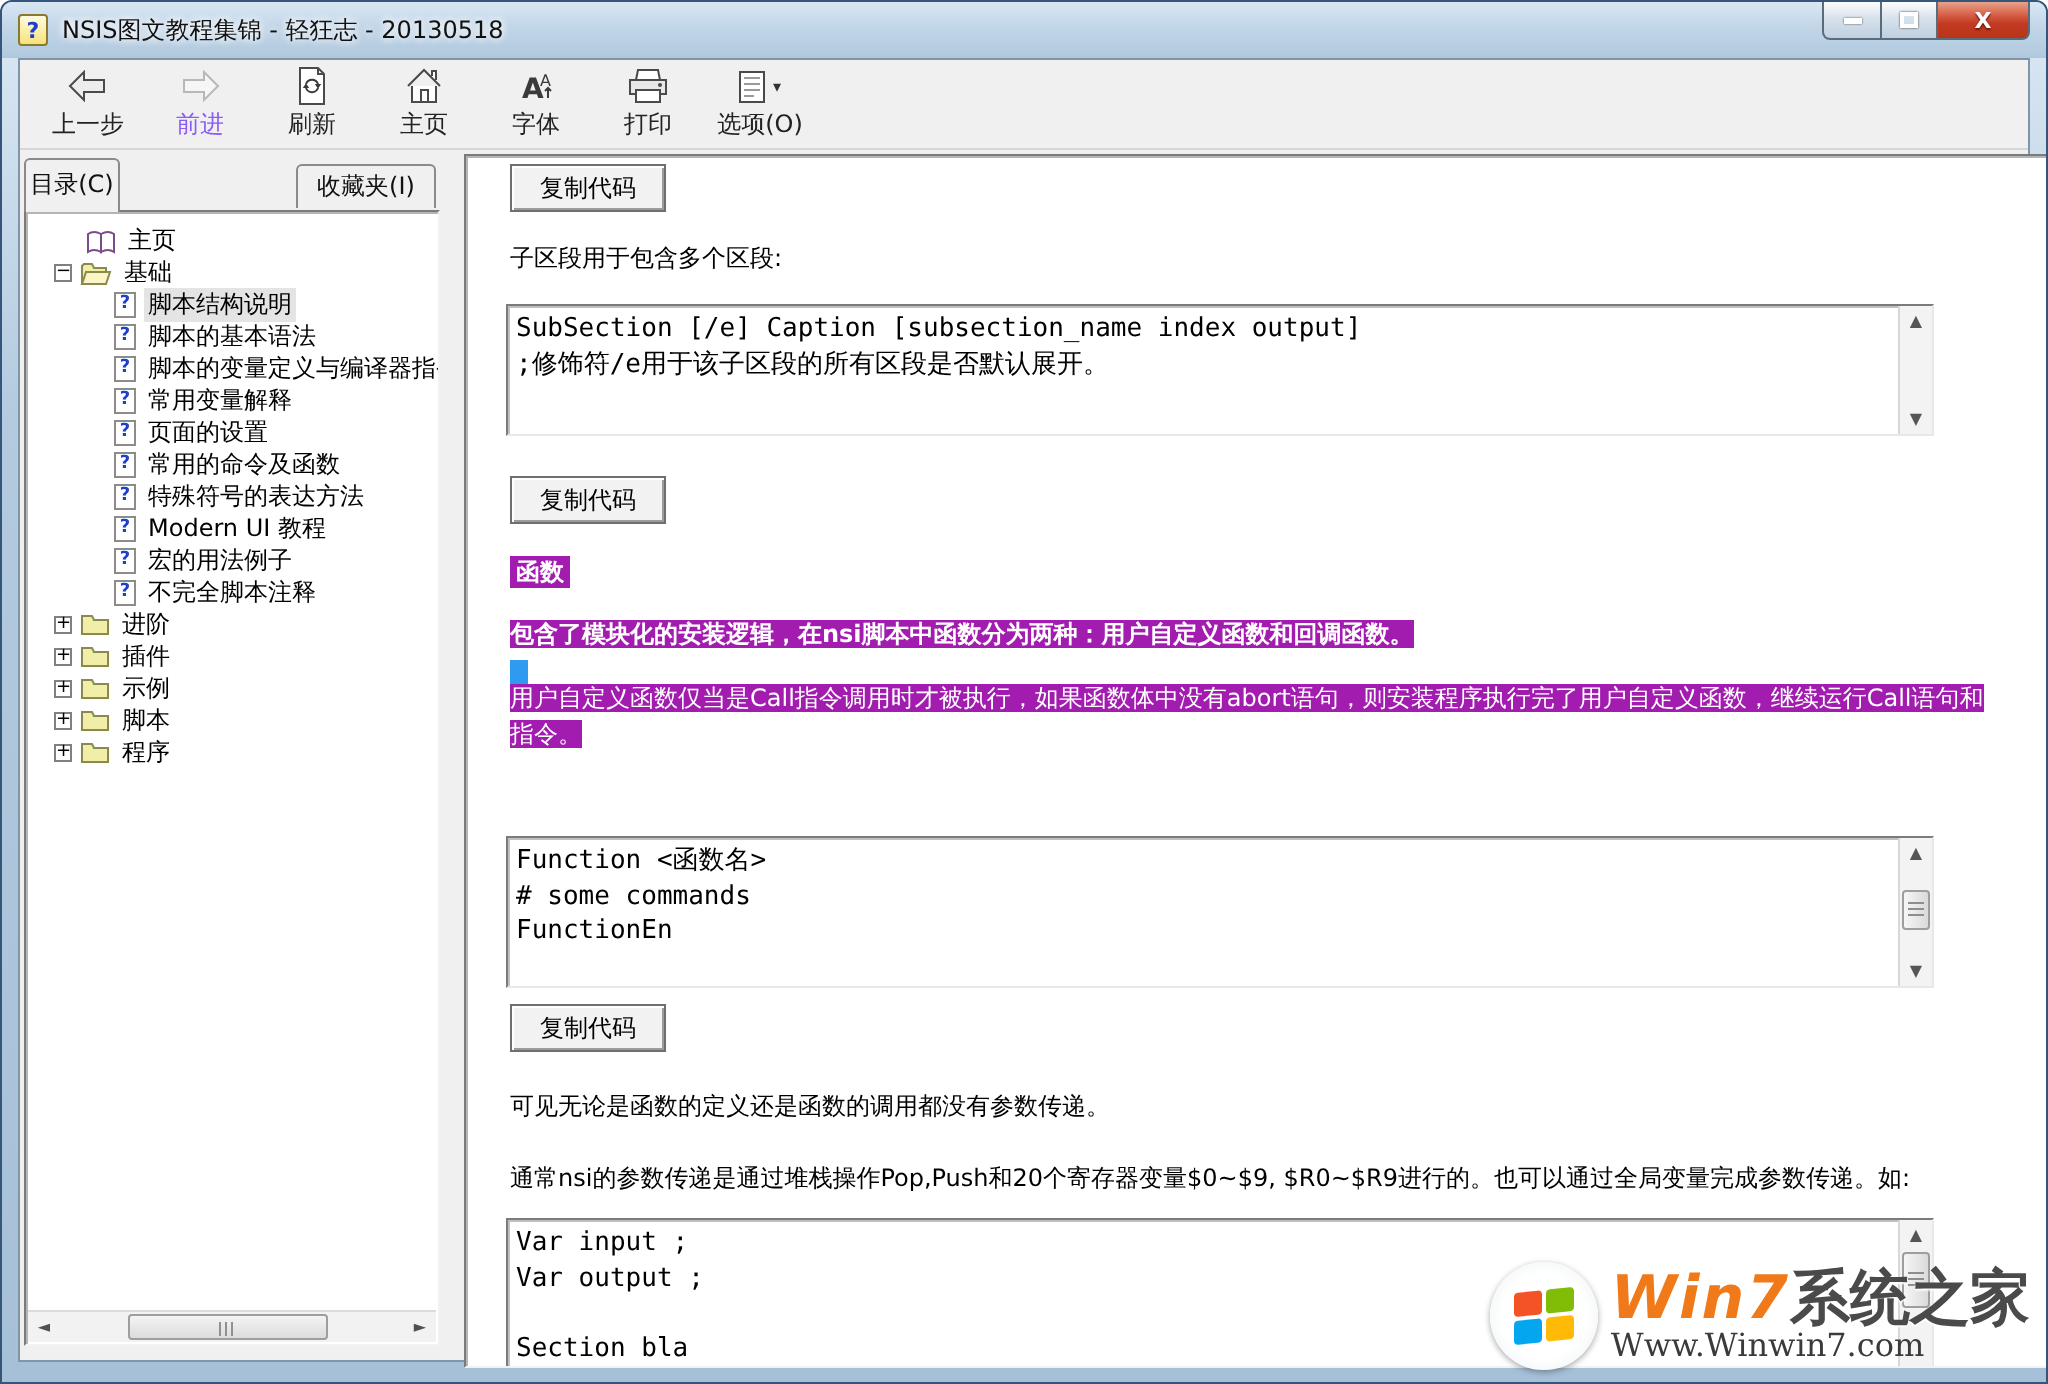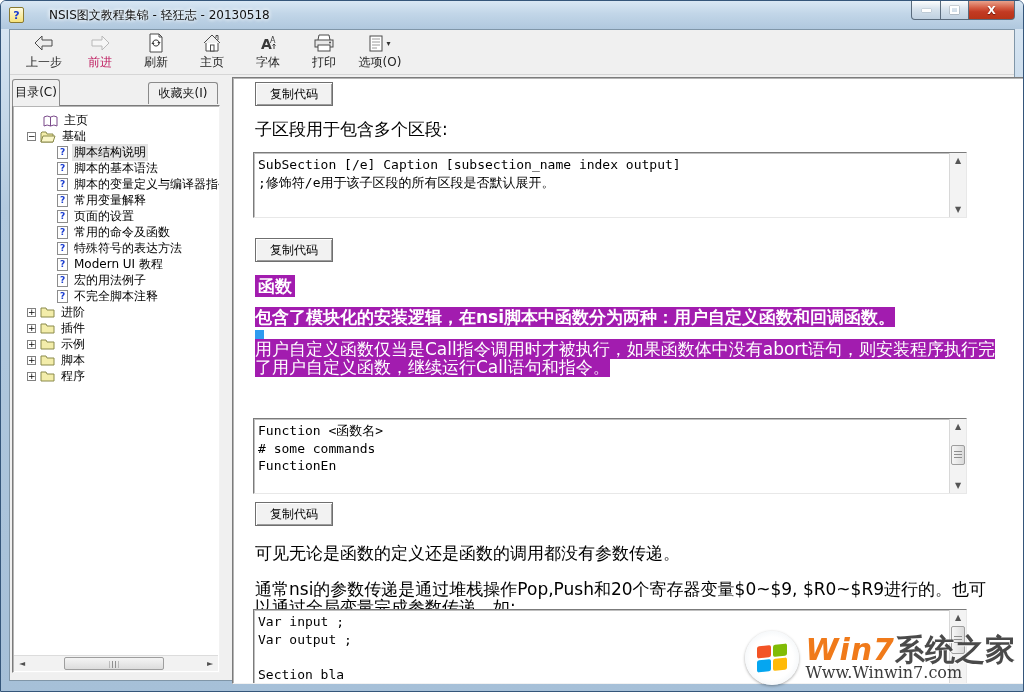--- a/index.html
+++ b/index.html
@@ -6,38 +6,38 @@
   *{box-sizing:border-box;font-family:"DejaVu Sans","Liberation Sans",sans-serif;}
   .win{position:relative;width:1024px;height:692px;overflow:hidden;
        background:linear-gradient(#dce9f5,#b3cadf 30%,#a6c0d8);
        border:1px solid #35567a;border-radius:6px 6px 0 0;}
   
   .titlebar{position:absolute;left:0;top:0;right:0;height:28px;
             background:linear-gradient(#d9e7f4,#c2d6e8 45%,#b0c8de);}
   .app-icon{position:absolute;left:8px;top:6px;width:15px;height:16px;background:linear-gradient(#fffbe0,#f6e27a);
             border:1px solid #8a7a30;border-radius:2px;color:#1d3fd0;font-size:11px;font-weight:bold;
             text-align:center;line-height:15px;}
-  .wtitle{position:absolute;left:30px;top:6px;font-size:12px;color:#111;text-shadow:0 0 4px #fff,0 0 4px #fff;white-space:nowrap;margin-left:18px;}
+  .wtitle{position:absolute;left:30px;top:6px;font-size:12px;color:#111;text-shadow:0 0 4px #fff,0 0 4px #fff;white-space:nowrap;}
   .winbtns{position:absolute;right:8px;top:0;display:flex;}
   .wbtn{height:19px;border:1px solid #5a6b7c;border-top:none;background:linear-gradient(#fdfdfd,#d7e2ec 45%,#bfd0e0);
         display:flex;align-items:center;justify-content:center;}
   .wbtn.min{width:30px;border-radius:0 0 0 4px;}
   .wbtn.max{width:28px;border-left:none;}
   .wbtn.close{width:46px;border-left:none;border-radius:0 0 4px 0;
         background:linear-gradient(#e9a28b,#d35940 40%,#c23a23 60%,#b83418);}
   .glyph-min{width:9px;height:3px;background:#fff;box-shadow:0 0 1px #333;}
   .glyph-max{width:9px;height:8px;border:2px solid #fff;box-shadow:0 0 1px #333;}
   .glyph-close{color:#fff;font-size:11px;font-weight:bold;text-shadow:0 1px 1px #6e1708;}
   
   .client{position:absolute;left:8px;top:28px;right:8px;bottom:10px;background:#f0f0f0;border:1px solid #8096a8;}
   
   .toolbar{position:absolute;left:0;top:0;right:0;height:45px;border-bottom:1px solid #d6d6d6;display:flex;align-items:center;padding-left:6px;}
   .tool-btn{width:56px;height:42px;display:flex;flex-direction:column;align-items:center;justify-content:center;gap:1px;background:transparent;border:none;}
   .tool-btn .tlabel{font-size:12px;color:#222;white-space:nowrap;}
-  .tool-btn.disabled .tlabel{color:#be185d;}
+  .tool-btn.disabled .tlabel{color:#8b5cf6;}
   .ticon{width:22px;height:20px;display:flex;align-items:center;justify-content:center;}
   .caret{font-size:8px;color:#333;margin-left:1px;}
   
   .tab{position:absolute;background:#f0f0f0;border:1px solid #8a8a8a;border-bottom:none;border-radius:3px 3px 0 0;
        font-size:12px;color:#111;text-align:center;}
   .tab.active{top:49px;height:27px;line-height:25px;z-index:6;}
   .tab.plain{top:52px;height:22px;line-height:21px;}
   
   .treebox{position:absolute;left:10px;top:75px;width:208px;height:568px;background:#fff;
            border:1px solid;border-color:#7b7b7b #f2f2f2 #f2f2f2 #7b7b7b;box-shadow:inset 1px 1px 0 #b5b5b5;overflow:hidden;z-index:5;}
@@ -50,21 +50,21 @@
   .hscroll{position:absolute;left:1px;right:1px;bottom:1px;height:16px;background:#f2f2f2;border-top:1px solid #dcdcdc;}
   .hs-arrow{position:absolute;top:0;width:16px;height:15px;font-size:8px;color:#505050;text-align:center;line-height:15px;}
   .hs-thumb{position:absolute;left:50px;top:1px;width:100px;height:13px;background:linear-gradient(#f4f4f4,#dcdcdc);border:1px solid #9e9e9e;border-radius:2px;}
   .hs-grip{position:absolute;left:50%;top:3px;width:9px;height:7px;transform:translateX(-50%);
            background:repeating-linear-gradient(90deg,#909090 0 1px,transparent 1px 3px);}
   
   .content{position:absolute;left:230px;top:47px;width:784px;height:607px;background:#fff;
            border:1px solid;border-color:#7b7b7b #f2f2f2 #f2f2f2 #7b7b7b;box-shadow:inset 1px 1px 0 #b5b5b5;overflow:hidden;}
   .copy-btn{position:absolute;left:22px;width:78px;height:24px;background:#f2f2f2;border:1px solid #6f6f6f;
             box-shadow:inset 1px 1px 0 #ffffff,inset -1px -1px 0 #9c9c9c;font-size:12px;color:#000;text-align:center;line-height:22px;}
-  .para{position:absolute;left:22px;font-size:17px;color:#000;width:745px;line-height:18px;}
+  .para{position:absolute;left:22px;font-size:12px;color:#000;width:745px;line-height:18px;}
   .hl{background:#a21caf;color:#fff;}
   .hlblock{position:absolute;left:22px;width:9px;height:16px;background:#2e9bf0;}
   .codebox{position:absolute;left:20px;width:714px;background:#fff;border:1px solid;border-color:#7b7b7b #e8e8e8 #e8e8e8 #7b7b7b;
            box-shadow:inset 1px 1px 0 #c0c0c0;}
   .codetext{position:absolute;left:4px;top:3px;right:20px;bottom:0;font-family:"DejaVu Sans Mono","Liberation Mono",monospace;
             font-size:13px;line-height:17.5px;white-space:pre;color:#000;overflow:hidden;}
   .vscroll{position:absolute;right:0;top:0;bottom:0;width:17px;background:#f3f3f3;border-left:1px solid #d8d8d8;}
   .vs-arrow{position:absolute;left:0;width:16px;height:15px;font-size:8px;color:#555;text-align:center;line-height:15px;}
   .vs-thumb{position:absolute;left:1px;width:14px;background:linear-gradient(90deg,#f6f6f6,#dadada);border:1px solid #9e9e9e;border-radius:2px;}
   .vs-grip{position:absolute;left:50%;top:50%;width:8px;height:8px;transform:translate(-50%,-50%);

